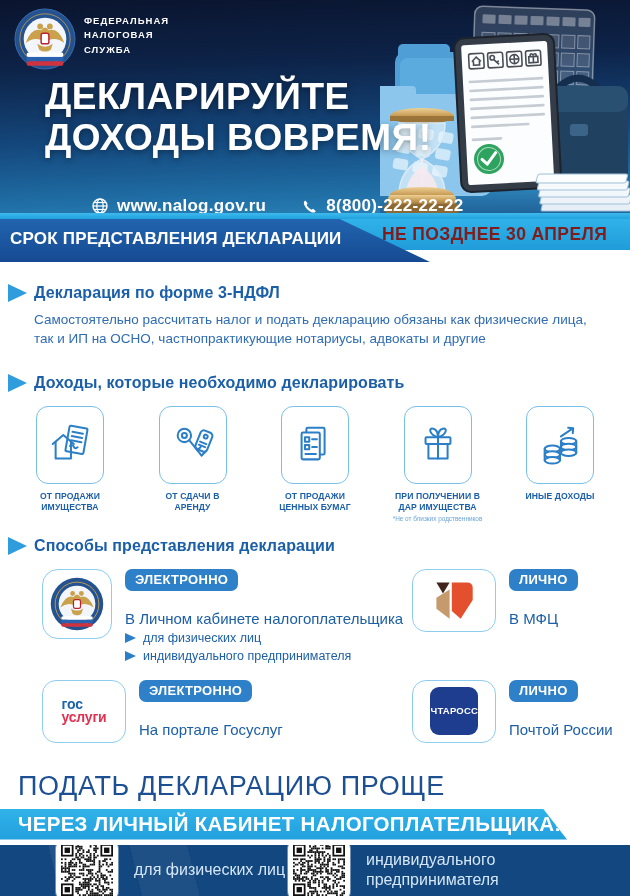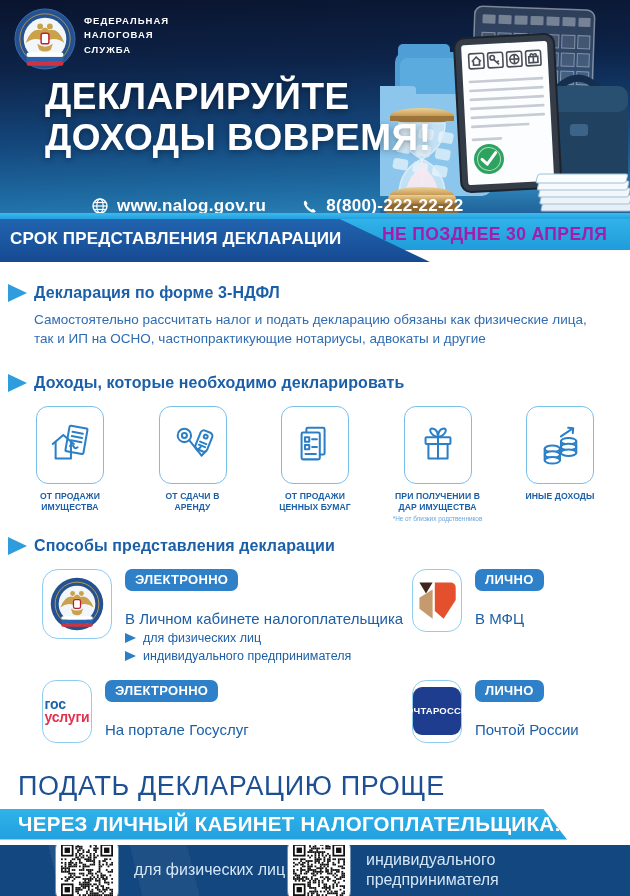--- a/index.html
+++ b/index.html
@@ -21,21 +21,21 @@
 
   
   .strip { height:6px; background:linear-gradient(#3db9ec,#21a2df); flex:none; }
   .banner { height:43px; position:relative; flex:none; background:#fff; }
   .banner-light { position:absolute; left:290px; right:0; top:0; height:31px;
     background:linear-gradient(#31b2e9,#1f9cda); }
   .banner-dark { position:absolute; left:0; top:0; width:430px; height:43px;
     background:linear-gradient(#2264af,#154a92); clip-path:polygon(0 0,79% 0,100% 100%,0 100%);
     color:#fff; font-weight:bold; font-size:17px; letter-spacing:0.2px; line-height:40px; padding-left:10px; }
   .banner-val { position:absolute; left:382px; top:0; height:31px; line-height:30px;
-    color:#a21caf; font-weight:bold; font-size:17.5px; letter-spacing:0.4px; }
+    color:#7f1d1d; font-weight:bold; font-size:17.5px; letter-spacing:0.4px; }
 
   
   .content { flex:none; }
   .sec-head { display:flex; align-items:center; padding-left:8px; }
   .sec-head .tri { width:0; height:0; border-left:19px solid #2f9ddd;
     border-top:9px solid transparent; border-bottom:9px solid transparent; margin-right:7px; flex:none; }
   .sec-head h2 { font-size:16px; font-weight:bold; color:#1b5fa8; letter-spacing:0.1px; }
   .sec1 { margin-top:22px; }
   .sec-body { margin:9px 34px 0; font-size:13.5px; font-weight:500; color:#2f6cb3; line-height:1.38; max-width:565px; }
   .sec2 { margin-top:26px; }
@@ -48,21 +48,21 @@
     display:flex; align-items:center; justify-content:center; background:#fff; }
   .card-label { margin-top:7px; font-size:8.6px; font-weight:bold; color:#1b5fa8; line-height:1.3; letter-spacing:0.1px; }
   .card-note { font-size:6.4px; color:#6aa4d6; margin-top:1px; }
   .ic { stroke:#2b7fc7; stroke-width:2.1; fill:none; stroke-linecap:round; stroke-linejoin:round; }
 
   
   .methods { display:grid; grid-template-columns:370px 1fr; padding-left:42px; margin-top:14px; row-gap:17px; }
   .method { display:flex; gap:13px; align-items:flex-start; }
   .logo-box { width:70px; height:70px; border:1.6px solid #8ecdf0; border-radius:16px; background:#fff;
     display:flex; align-items:center; justify-content:center; flex:none; }
-  .logo-box.sm { width:50px; height:63px; border-radius:14px; }
+  .logo-box.sm { width:84px; height:63px; border-radius:14px; }
   .m-badge { display:inline-block; background:#2e80c8; color:#fff; font-weight:bold; font-size:13px;
     padding:3px 10px 4px; border-radius:7px; letter-spacing:0.3px; }
   .m-title { font-size:15px; color:#1c5fa6; margin-top:19px; font-weight:500; }
   .m-bullet { display:flex; align-items:center; gap:7px; margin-top:4px; font-size:12.5px; color:#1c5fa6; font-weight:500; }
   .m-bullet .tri2 { width:0; height:0; border-left:11px solid #2b7fc7;
     border-top:5.5px solid transparent; border-bottom:5.5px solid transparent; flex:none; }
   .gos-text { font-weight:bold; font-size:14px; line-height:0.95; letter-spacing:-0.2px; }
   .gos-text .l1 { color:#1b63ac; display:block; }
   .gos-text .l2 { color:#e0314f; display:block; }
   .post-inner { width:48px; height:48px; background:#1f3d8f; border-radius:9px; display:flex;

